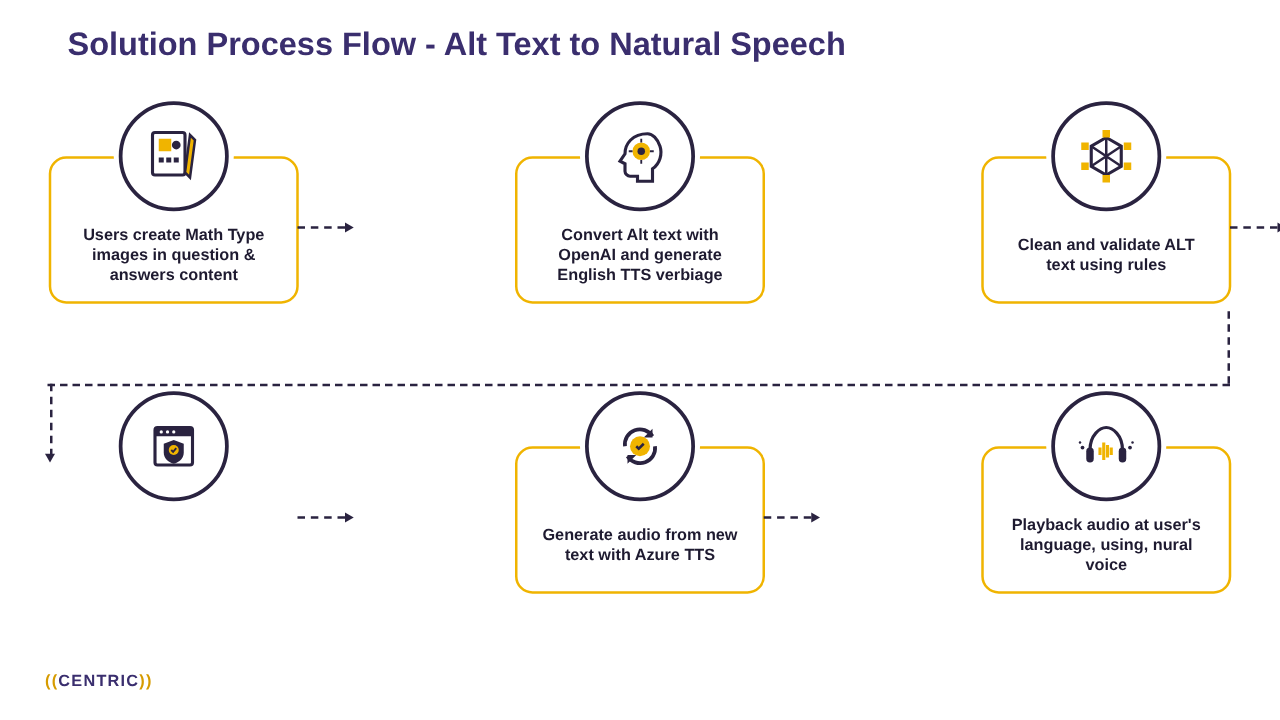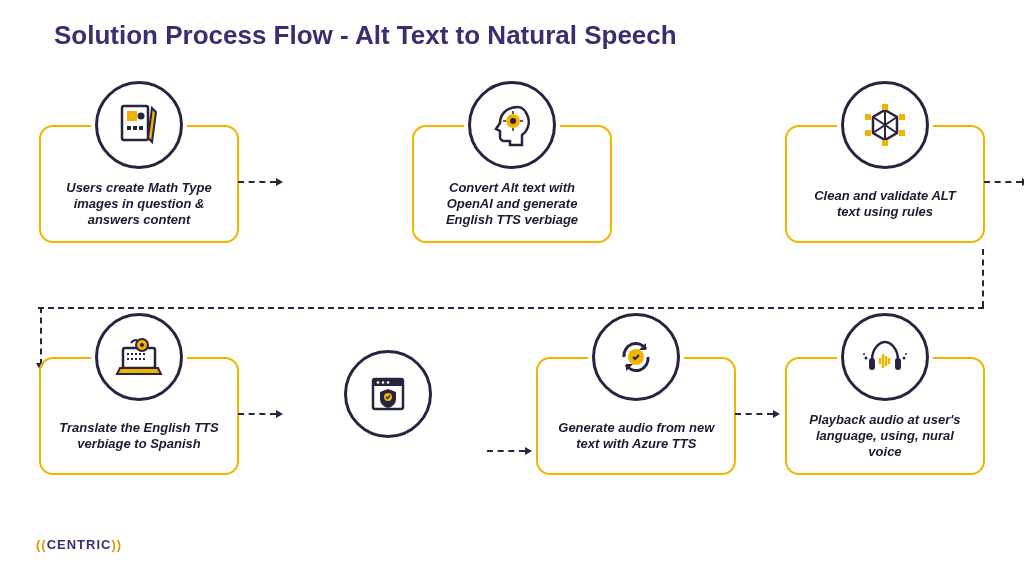--- a/index.html
+++ b/index.html
@@ -17,25 +17,24 @@
     font-weight: 800;
     margin-bottom: 30px;
     margin-left: 24px;
   }
   .flow {
     position: relative;
   }
   .row {
     display: flex;
     justify-content: space-between;
-    align-items: center;
+    align-items: flex-start;
     gap: 16px;
     position: relative;
     padding: 0 4px;
-    font-style: italic;
   }
   .row1 { margin-bottom: 70px; }
   .step {
     position: relative;
     width: 210px;
     display: flex;
     flex-direction: column;
     align-items: center;
   }
   .icon-circle {
@@ -209,40 +208,20 @@
     </div>
   </div>
 
   <div class="conn-vert1"></div>
   <div class="conn-horiz"></div>
   <div class="conn-vert2"></div>
   <div class="conn-arrow"></div>
 
   <div class="row row2">
 
-    <div class="step">
-      <div class="icon-circle">
-        <svg width="50" height="46" viewBox="0 0 50 46">
-          <rect x="9" y="14" width="32" height="20" rx="2" fill="none" stroke="#2a2340" stroke-width="2.5"></rect>
-          <path d="M6 34 L44 34 L47 40 L3 40 Z" fill="#f0b400" stroke="#2a2340" stroke-width="2"></path>
-          <line x1="13" y1="20" x2="32" y2="20" stroke="#2a2340" stroke-width="2" stroke-dasharray="2,2"></line>
-          <line x1="13" y1="25" x2="32" y2="25" stroke="#2a2340" stroke-width="2" stroke-dasharray="2,2"></line>
-          <circle cx="28" cy="11" r="6" fill="#f0b400" stroke="#2a2340" stroke-width="2"></circle>
-          <circle cx="28" cy="11" r="2" fill="#2a2340"></circle>
-          <path d="M17 9 A6 6 0 0 1 23 6" fill="none" stroke="#2a2340" stroke-width="2"></path>
-        </svg>
-      </div>
-      <div class="card">
-        <div class="card-text">Translate the English TTS verbiage to Spanish</div>
-      </div>
-      <div class="arrow">
-          <div class="arrow-line"></div>
-          <div class="arrow-head"></div>
-        </div>
-    </div>
 
     <div class="step">
       <div class="icon-circle">
         <svg width="46" height="46" viewBox="0 0 46 46">
           <rect x="8" y="8" width="30" height="30" rx="2" fill="none" stroke="#2a2340" stroke-width="2.5"></rect>
           <rect x="8" y="8" width="30" height="7" fill="#2a2340"></rect>
           <circle cx="13" cy="11.5" r="1.3" fill="#fff"></circle>
             <circle cx="18" cy="11.5" r="1.3" fill="#fff"></circle>
             <circle cx="23" cy="11.5" r="1.3" fill="#fff"></circle>
           <path d="M23 18 L31 21 L31 28 C31 33 27 36 23 37 C19 36 15 33 15 28 L15 21 Z" fill="#2a2340"></path>

